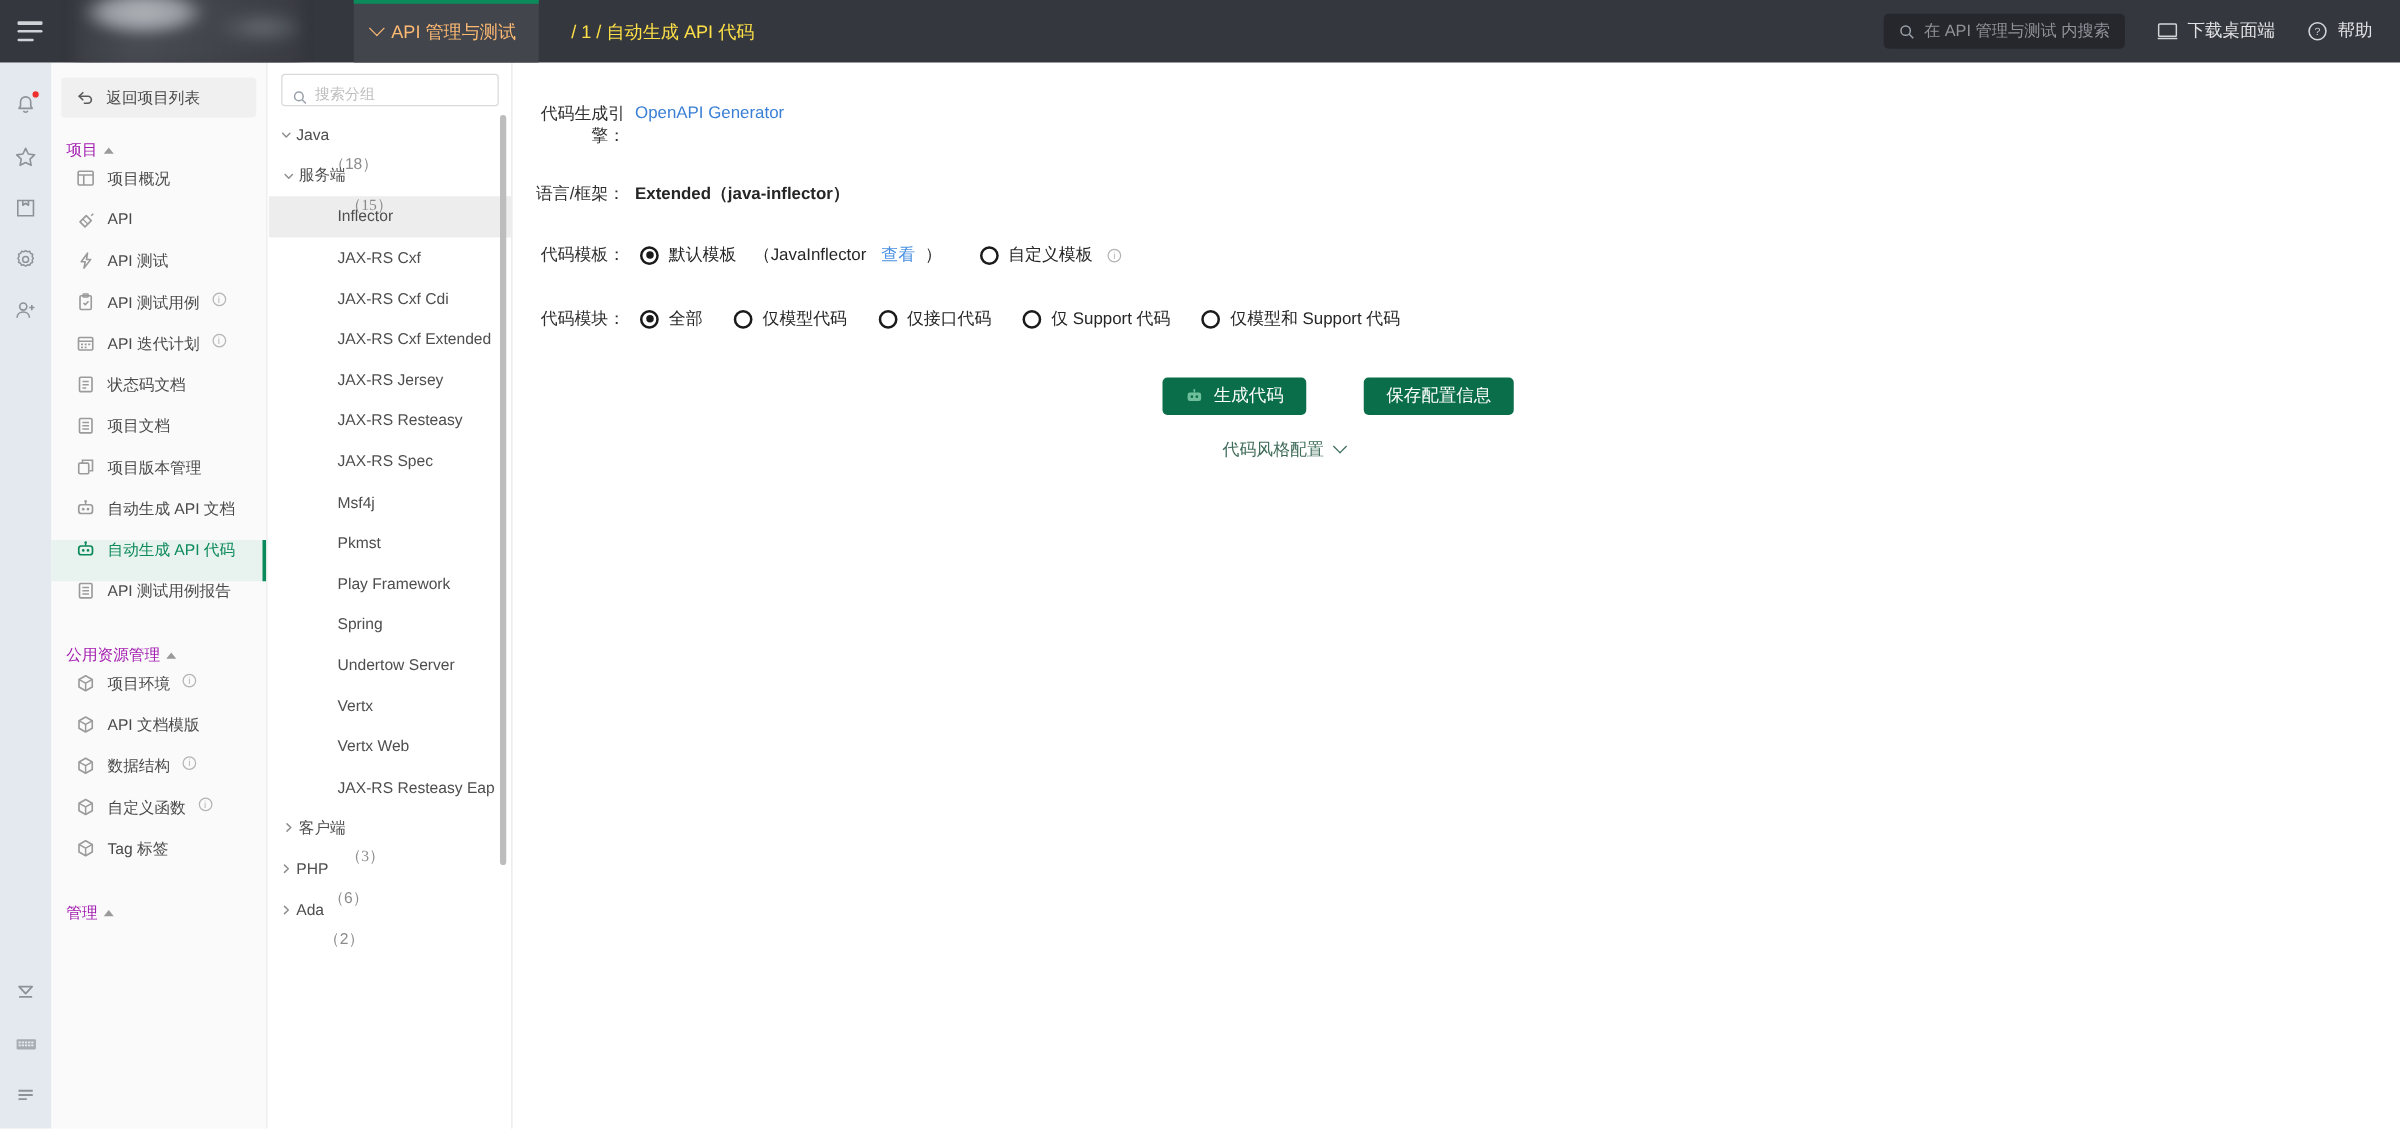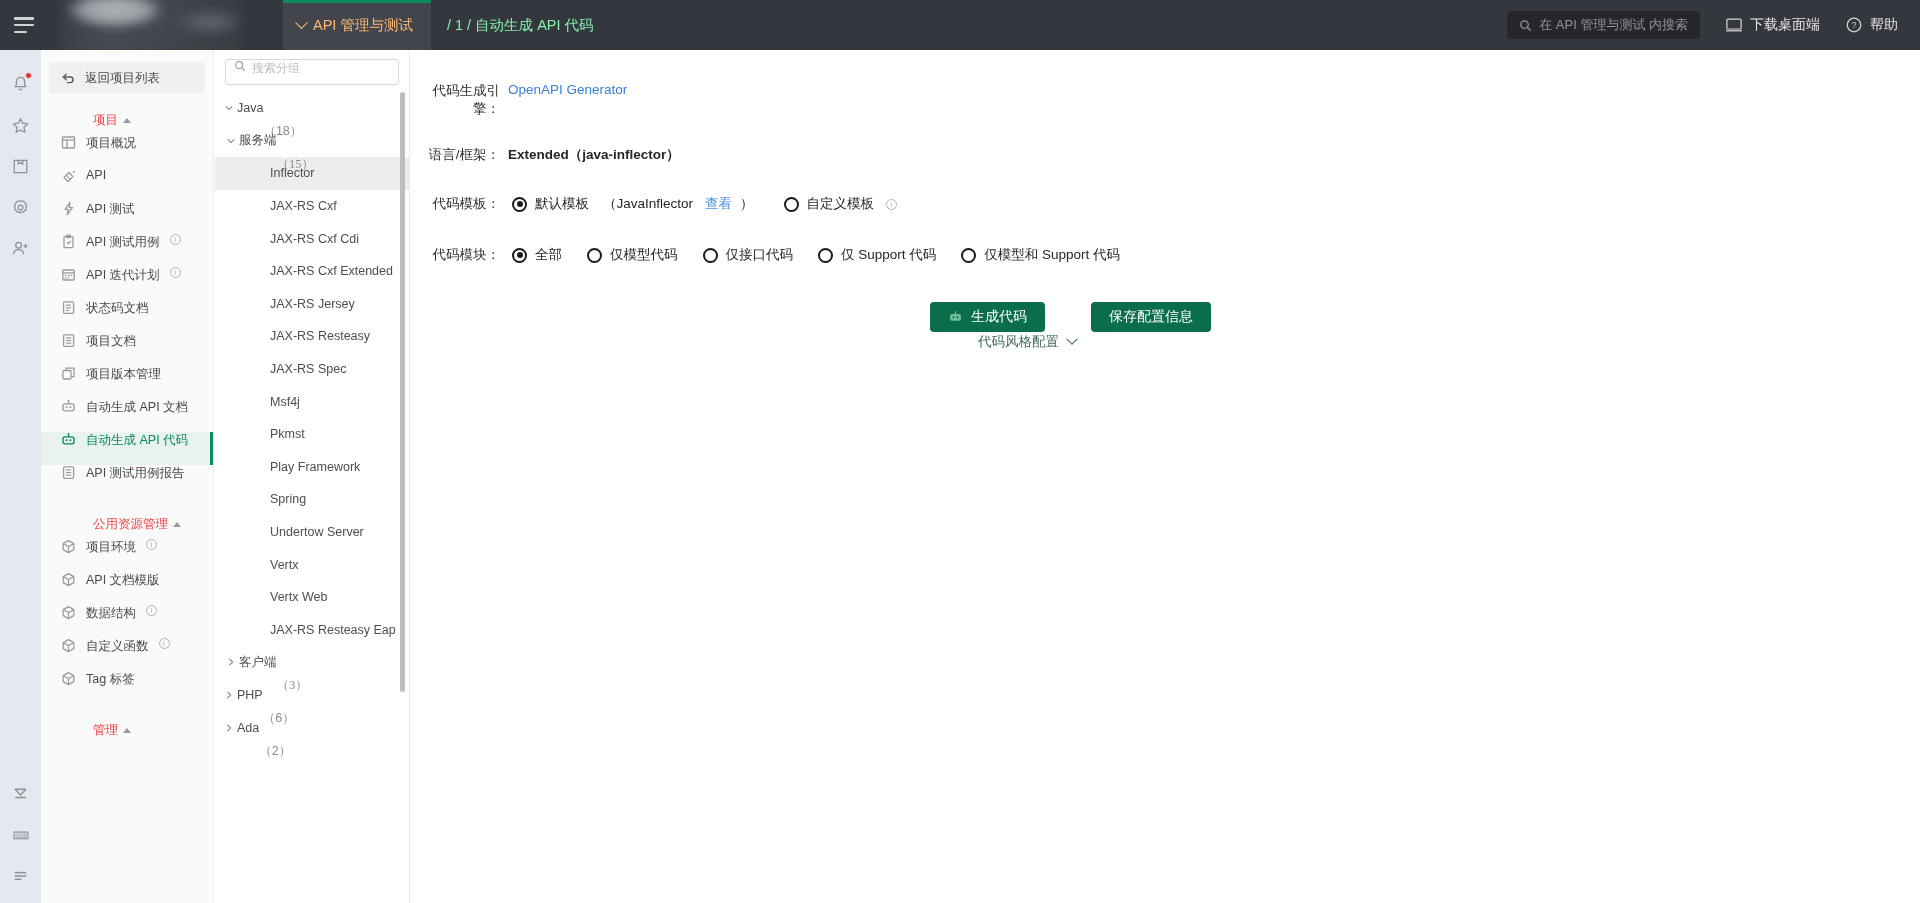--- a/index.html
+++ b/index.html
@@ -32,21 +32,21 @@
       radial-gradient(ellipse 70px 26px at 55px 18px, #b9bcc1 0%, #9fa3a9 45%, rgba(80,83,90,0) 72%),
       radial-gradient(ellipse 50px 18px at 150px 30px, #6b6e76 0%, rgba(60,62,69,0) 75%),
       linear-gradient(100deg,#3b3d44 0%, #4a4c54 30%, #44464d 60%, #3a3c43 100%);
     filter: blur(5px); opacity:.95;
   }
   .tb-tab {
     background:#43454c; color:#fdba74; display:flex; align-items:center; gap:7px;
     padding:0 18px 0 14px; font-size:14.5px; position:relative; cursor:pointer;
   }
   .tb-tab::before{content:""; position:absolute; left:0; right:0; top:0; height:3px; background:#0b8a5b;}
-  .tb-crumb { display:flex; align-items:center; color:#86efac; font-size:14.5px; padding-left:16px; }
+  .tb-crumb { display:flex; align-items:center; color:#fde047; font-size:14.5px; padding-left:26px; }
   .tb-spacer { flex:1 1 auto; }
   .tb-right { display:flex; align-items:center; gap:26px; padding-right:22px; }
   .tb-search {
     background:#26272c; border-radius:4px; height:28px; display:flex;
     align-items:center; gap:7px; padding:0 12px; color:#8f9299; font-size:13px;
     min-width:190px; cursor:text;
   }
   .tb-item { display:flex; align-items:center; gap:8px; color:#e2e3e6; font-size:14px; cursor:pointer; }
   .chev-dn { width:9px; height:9px; border-right:1.8px solid currentColor; border-bottom:1.8px solid currentColor;
              transform:rotate(45deg) translate(-2px,-2px); display:inline-block; }
@@ -69,22 +69,22 @@
     position:absolute; top:50px; left:41px; width:173px; height:853px;
     background:#fafafa; border-right:1px solid #ededed; overflow:hidden;
     z-index:15;
   }
   .back-row{
     height:32px; margin:12px 8px 0 8px; background:#f0f0f0; border-radius:3px;
     display:flex; align-items:center; gap:9px; padding-left:12px;
     font-size:12.5px; color:#4a4a4a; cursor:pointer;
   }
   .grp-title{
-    font-size:12.5px; color:#ef4444; padding:18px 0 6px 12px;
-    display:flex; align-items:center; gap:5px;margin-left:40px;
+    font-size:12.5px; color:#a21caf; padding:18px 0 6px 12px;
+    display:flex; align-items:center; gap:5px;
   }
   .caret-up{ width:0;height:0;border-left:4px solid transparent;border-right:4px solid transparent;
     border-bottom:5px solid #9a9a9a; display:inline-block; }
   .s-item{
     height:33px; display:flex; align-items:flex-start; gap:10px; padding-left:20px;
     font-size:12.5px; color:#4a4a4a; cursor:pointer; position:relative;
   }
   .s-item.active{ background:#e8f2ee; color:#0b8a5b; }
   .s-item.active::after{content:""; position:absolute; right:0; top:0; bottom:0; width:3px; background:#0b8a5b;}
   .s-ico{ width:15px; height:15px; flex:0 0 auto; display:flex; align-items:center; justify-content:center; color:#9b9b9b;}
@@ -93,21 +93,21 @@
     font-size:8px;line-height:9px;text-align:center;color:#b4b4b4;flex:0 0 auto;}
 
   
   .tree {
     position:absolute; top:50px; left:215px; width:195px; height:853px;
     background:#fff; border-right:1px solid #e8e8e8; z-index:10;
   }
   .tree-search-wrap{ padding:9px 10px 0 10px; }
   .tree-search{
     height:26px; border:1px solid #d9d9d9; border-radius:3px; display:flex;
-    align-items:flex-start; gap:6px; padding:0 8px; font-size:12px; color:#bfbfbf; cursor:text;
+    align-items:flex-end; gap:6px; padding:0 8px; font-size:12px; color:#bfbfbf; cursor:text;
   }
   .tree-body{ margin-top:7px; height:calc(853px - 45px); overflow:hidden; position:relative;}
   .t-node{ height:32.6px; display:flex; align-items:center; font-size:12.5px; color:#4e4e4e; cursor:pointer;}
   .t-node.sel{ background:#ededed; }
   .t-arrow{ width:16px; display:flex; align-items:center; justify-content:center; color:#8d8d8d; flex:0 0 auto;}
   .t-arrow.empty{ visibility:hidden; }
   .cnt{ color:#8b8b8b;margin-top:47px; }
   .lvl0{ padding-left:6px; }
   .lvl1{ padding-left:8px;font-family:Liberation Serif, serif; }
   .lvl2{ padding-left:39px; }
@@ -651,19 +651,19 @@
         <line x1="9" y1="0.8" x2="9" y2="3.4" stroke="#6fbf9c" stroke-width="1.3"></line>
         <circle cx="9" cy="0.9" r="0.9" fill="#6fbf9c"></circle>
       </svg>
       <span>生成代码</span>
     </button>
     <button class="btn">
       <span>保存配置信息</span>
     </button>
   </div>
 
-  <div style="padding-left:568px;">
+  <div style="margin-top:19px; padding-left:568px;font-family:Liberation Mono, monospace;">
     <span class="styleconf">
       <span>代码风格配置</span>
       <span class="chev-sm"></span>
     </span>
   </div>
 </div>
 
 </body></html>

